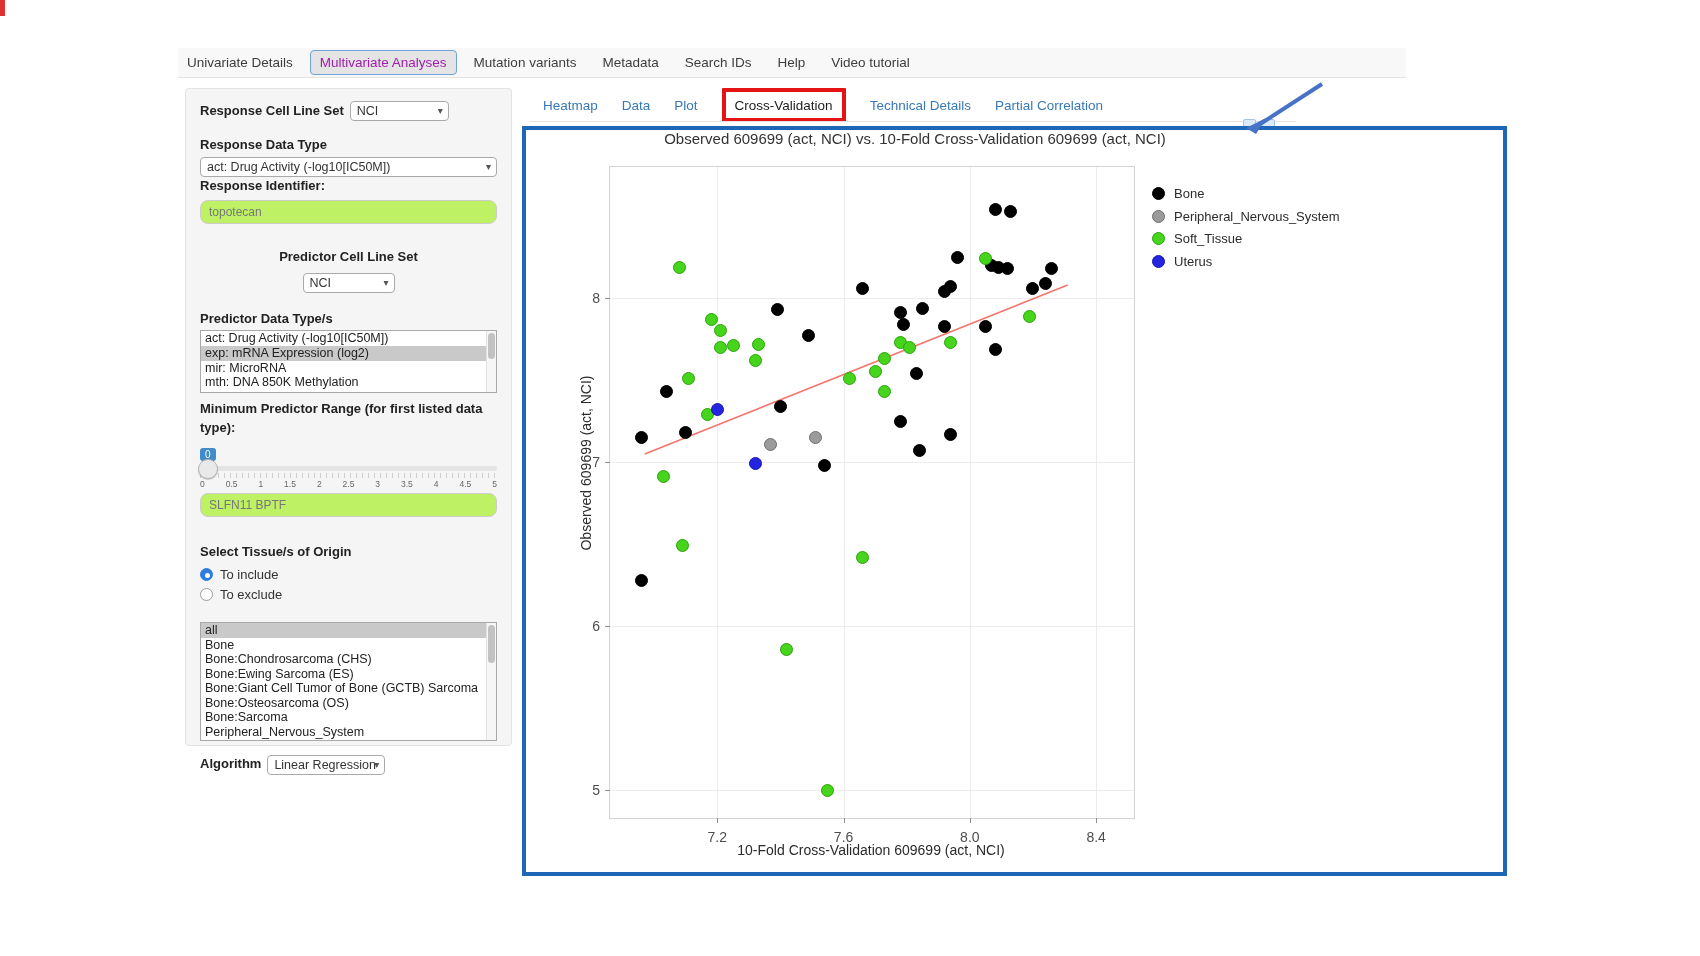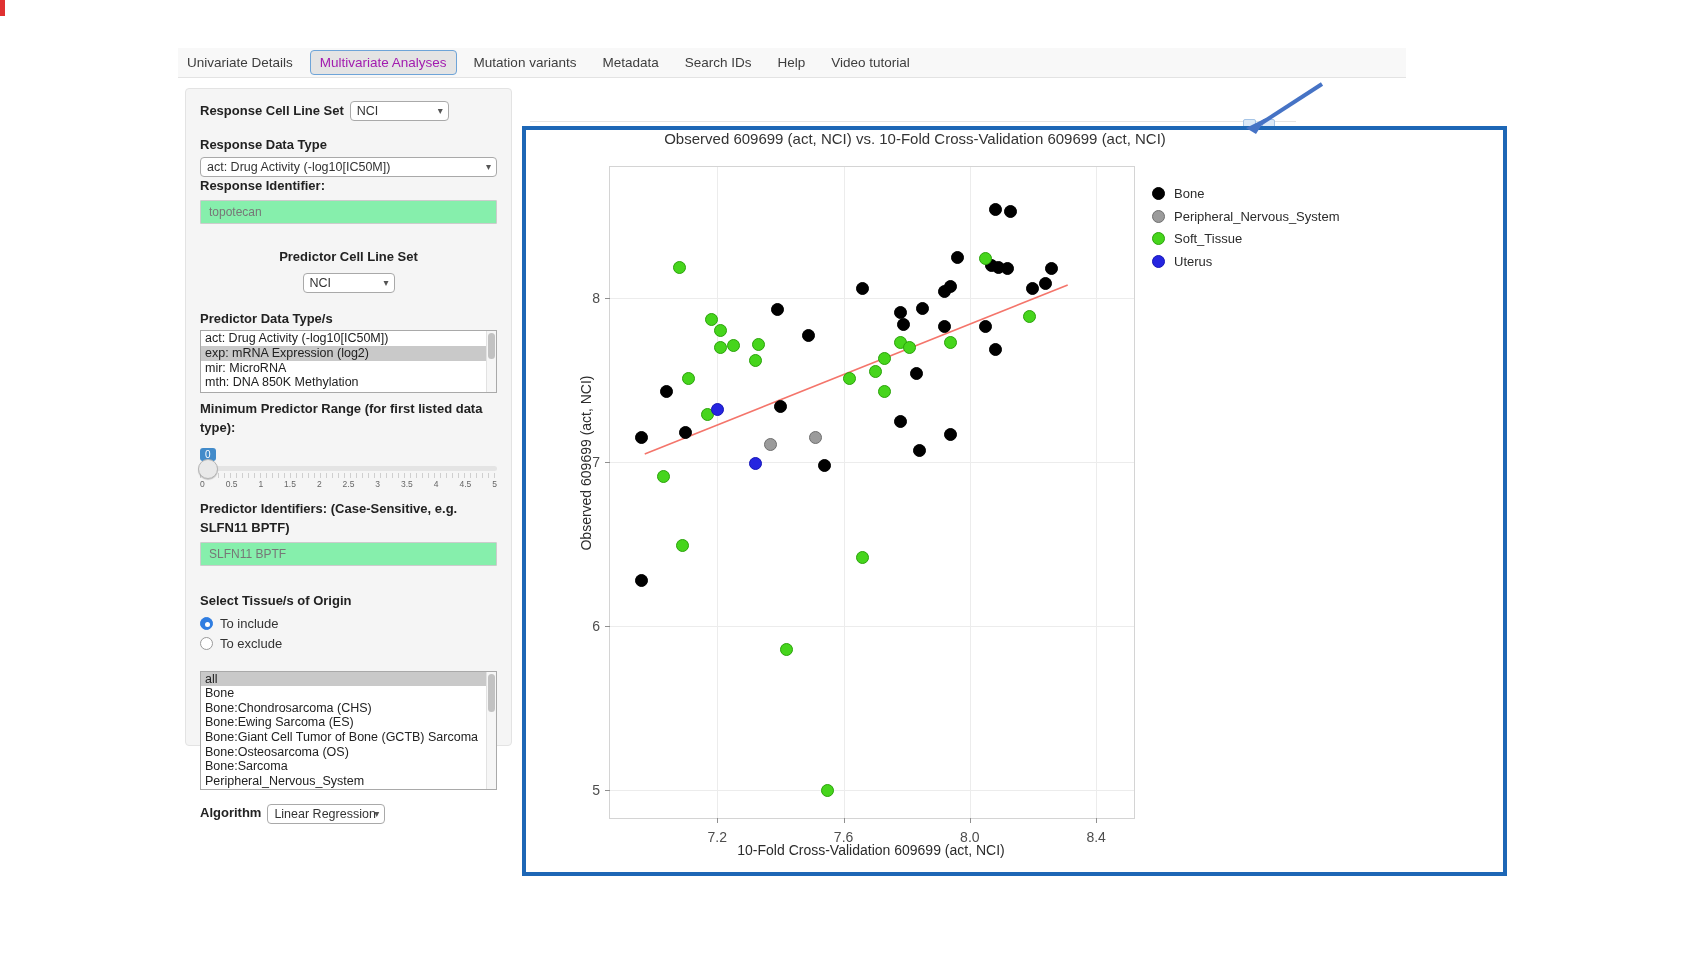--- a/index.html
+++ b/index.html
@@ -13,21 +13,21 @@
   .nav-item.active{background:#e4e4e4;border:1px solid #6ea4d8;border-radius:4px;color:#a21caf;}
 
   
   .sidebar{position:absolute;left:185px;top:88px;width:327px;height:658px;background:#f5f5f5;
            border:1px solid #e3e3e3;border-radius:4px;box-sizing:border-box;padding:12px 14px;}
   .lbl{font-weight:bold;font-size:13px;color:#222;line-height:1.45;}
   .row-inline{display:flex;align-items:center;gap:6px;}
   .fake-select{background:#fff;border:1px solid #a9a9a9;border-radius:4px;font-size:12.5px;color:#333;
                padding:2px 20px 2px 6px;position:relative;white-space:nowrap;overflow:hidden;box-sizing:border-box;cursor:pointer;}
   .fake-select .chev{position:absolute;right:5px;top:50%;transform:translateY(-54%);font-size:10px;color:#555;}
-  .text-input{background:#86efac;border:1px solid #ccc;border-radius:1px;font-size:12px;color:#777;
+  .text-input{background:#bef264;border:1px solid #ccc;border-radius:8px;font-size:12px;color:#777;
               padding:4px 8px;width:100%;box-sizing:border-box;font-family:"Liberation Sans",sans-serif;}
   .listbox{background:#fff;border:1px solid #a9a9a9;position:relative;overflow:hidden;}
   .option{font-size:12.5px;color:#222;padding:0 4px;height:14.6px;line-height:14.6px;white-space:nowrap;cursor:pointer;}
   .option.selected{background:#c9c9c9;}
   .scroll-track{position:absolute;right:0;top:0;bottom:0;width:9px;background:#f6f6f6;border-left:1px solid #e2e2e2;}
   .scroll-thumb{position:absolute;right:1px;top:2px;width:7px;height:26px;background:#c2c2c2;border-radius:4px;}
   .radio-row{display:flex;align-items:center;gap:7px;margin-top:5px;cursor:pointer;}
   .radio{width:13px;height:13px;border-radius:50%;box-sizing:border-box;background:#fff;border:1px solid #9a9a9a;}
   .radio.sel{background:#2f7de1;border:1px solid #2f7de1;position:relative;}
   .radio.sel::after{content:"";position:absolute;left:4px;top:4px;width:5px;height:5px;border-radius:50%;background:#fff;}
@@ -147,21 +147,20 @@
           <span>2</span>
           <span>2.5</span>
           <span>3</span>
           <span>3.5</span>
           <span>4</span>
           <span>4.5</span>
           <span>5</span>
         </div>
     </div>
 
-    <div class="lbl" style="margin-top:11px;">Predictor Identifiers: (Case-Sensitive, e.g. SLFN11 BPTF)</div>
     <input class="text-input" style="margin-top: 4px;" value="SLFN11 BPTF">
 
     <div class="lbl" style="margin-top:26px;">Select Tissue/s of Origin</div>
     <div class="radio-row">
       <span class="radio sel"></span>
       <span class="radio-label">To include</span>
     </div>
     <div class="radio-row">
       <span class="radio"></span>
       <span class="radio-label">To exclude</span>
@@ -183,20 +182,28 @@
 
     <div class="row-inline" style="margin-top:14px;">
       <span class="lbl">Algorithm</span>
       <span class="fake-select" style="width:118px;">
         <span>Linear Regression</span>
         <span class="chev">▾</span>
       </span>
     </div>
   </div>
 
+  <div class="tabs-row" id="tabs-row">
+      <span class="tab-link">Heatmap</span>
+      <span class="tab-link">Data</span>
+      <span class="tab-link">Plot</span>
+      <span class="red-box"><span class="tab-link active">Cross-Validation</span></span>
+      <span class="tab-link">Technical Details</span>
+      <span class="tab-link">Partial Correlation</span>
+    </div>
   <div class="tabs-underline"></div>
 
   <div class="modebar">
     <span></span>
     <span></span>
   </div>
 
   <div class="blue-box"></div>
   <div class="plot-title">Observed 609699 (act, NCI) vs. 10-Fold Cross-Validation 609699 (act, NCI)</div>
 

